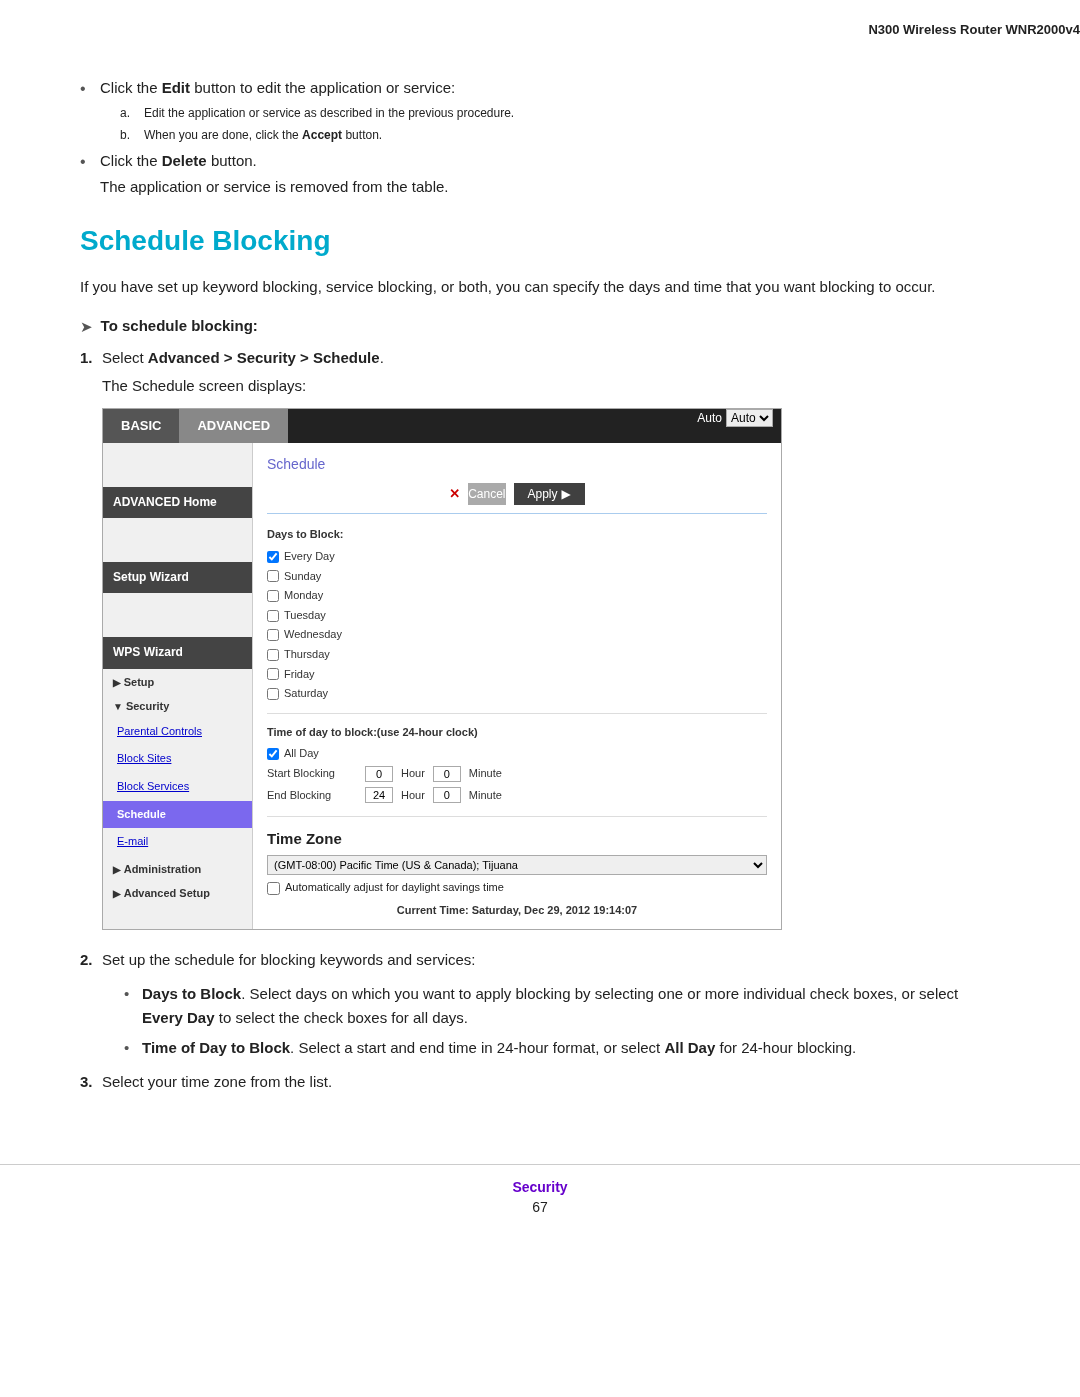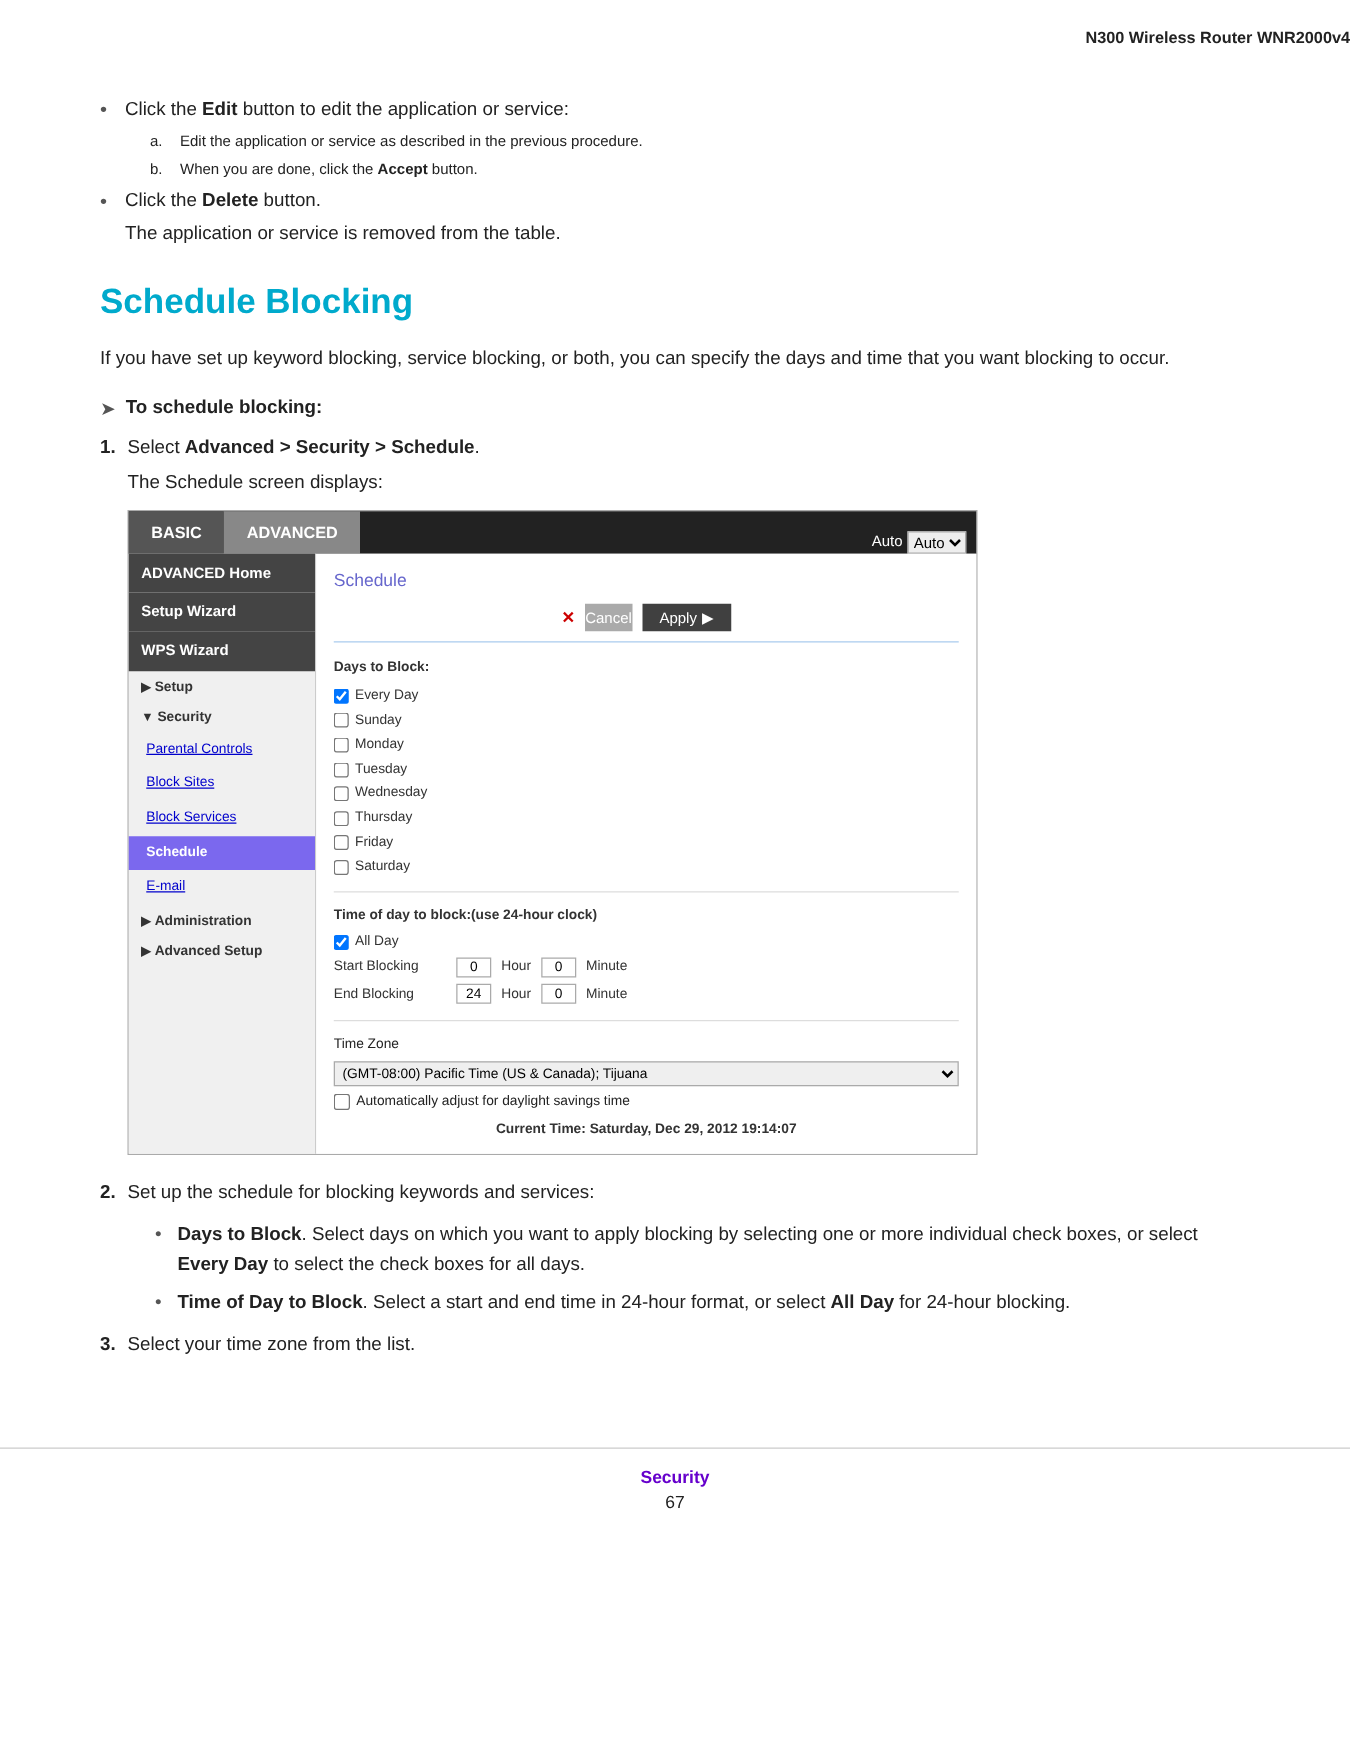--- a/index.html
+++ b/index.html
@@ -164,21 +164,21 @@
     }
     .router-tab.advanced {
       background: #222;
     }
     .router-tab.active {
       background: #888;
     }
     .router-auto {
       margin-left: auto;
       display: flex;
-      align-items: flex-end;
+      align-items: flex-start;
       padding-right: 8px;
       color: #fff;
       font-size: 12px;
       gap: 4px;
     }
     .router-auto select {
       font-size: 12px;
       background: #eee;
       border: 1px solid #aaa;
     }
@@ -201,20 +201,21 @@
       cursor: pointer;
       color: #222;
       border-bottom: none;
     }
     .sidebar-item.header-item {
       background: #444;
       color: #fff;
       font-weight: bold;
       font-size: 12px;
       padding: 6px 10px;
+      margin-top: 44px;
     }
     .sidebar-item.sub-item {
       padding-left: 14px;
       color: #444;
       font-size: 11px;
     }
     .sidebar-item.sub-item a {
       color: #0000cc;
       text-decoration: underline;
       cursor: pointer;
@@ -333,22 +334,22 @@
       text-align: center;
     }
     .time-unit {
       font-size: 11px;
       color: #333;
     }
     .timezone-section {
       margin-top: 8px;
     }
     .timezone-label {
-      font-size: 11px;
-      font-weight: normal;
+      font-size: 15px;
+      font-weight: bold;
       margin-bottom: 4px;
     }
     .timezone-select {
       width: 100%;
       font-size: 11px;
       border: 1px solid #aaa;
       padding: 2px;
     }
     .tz-checkbox-row {
       display: flex;

